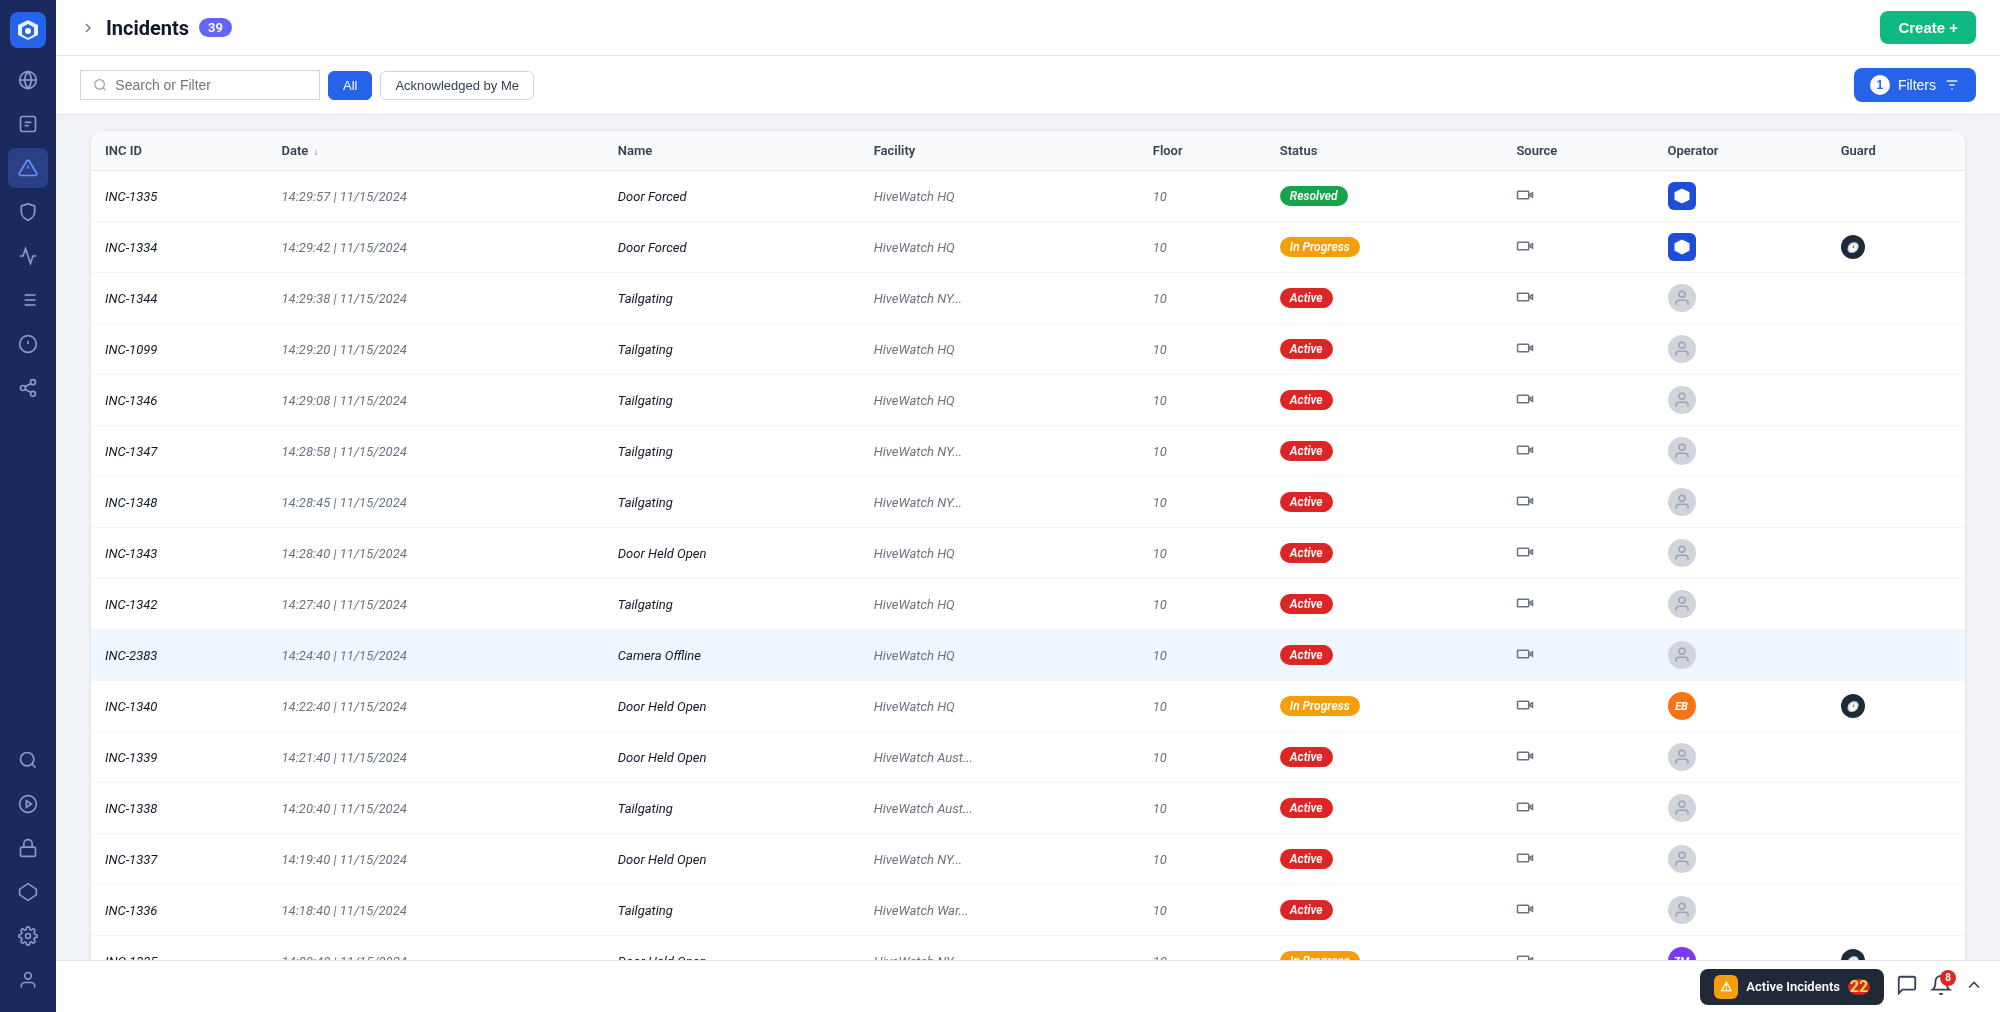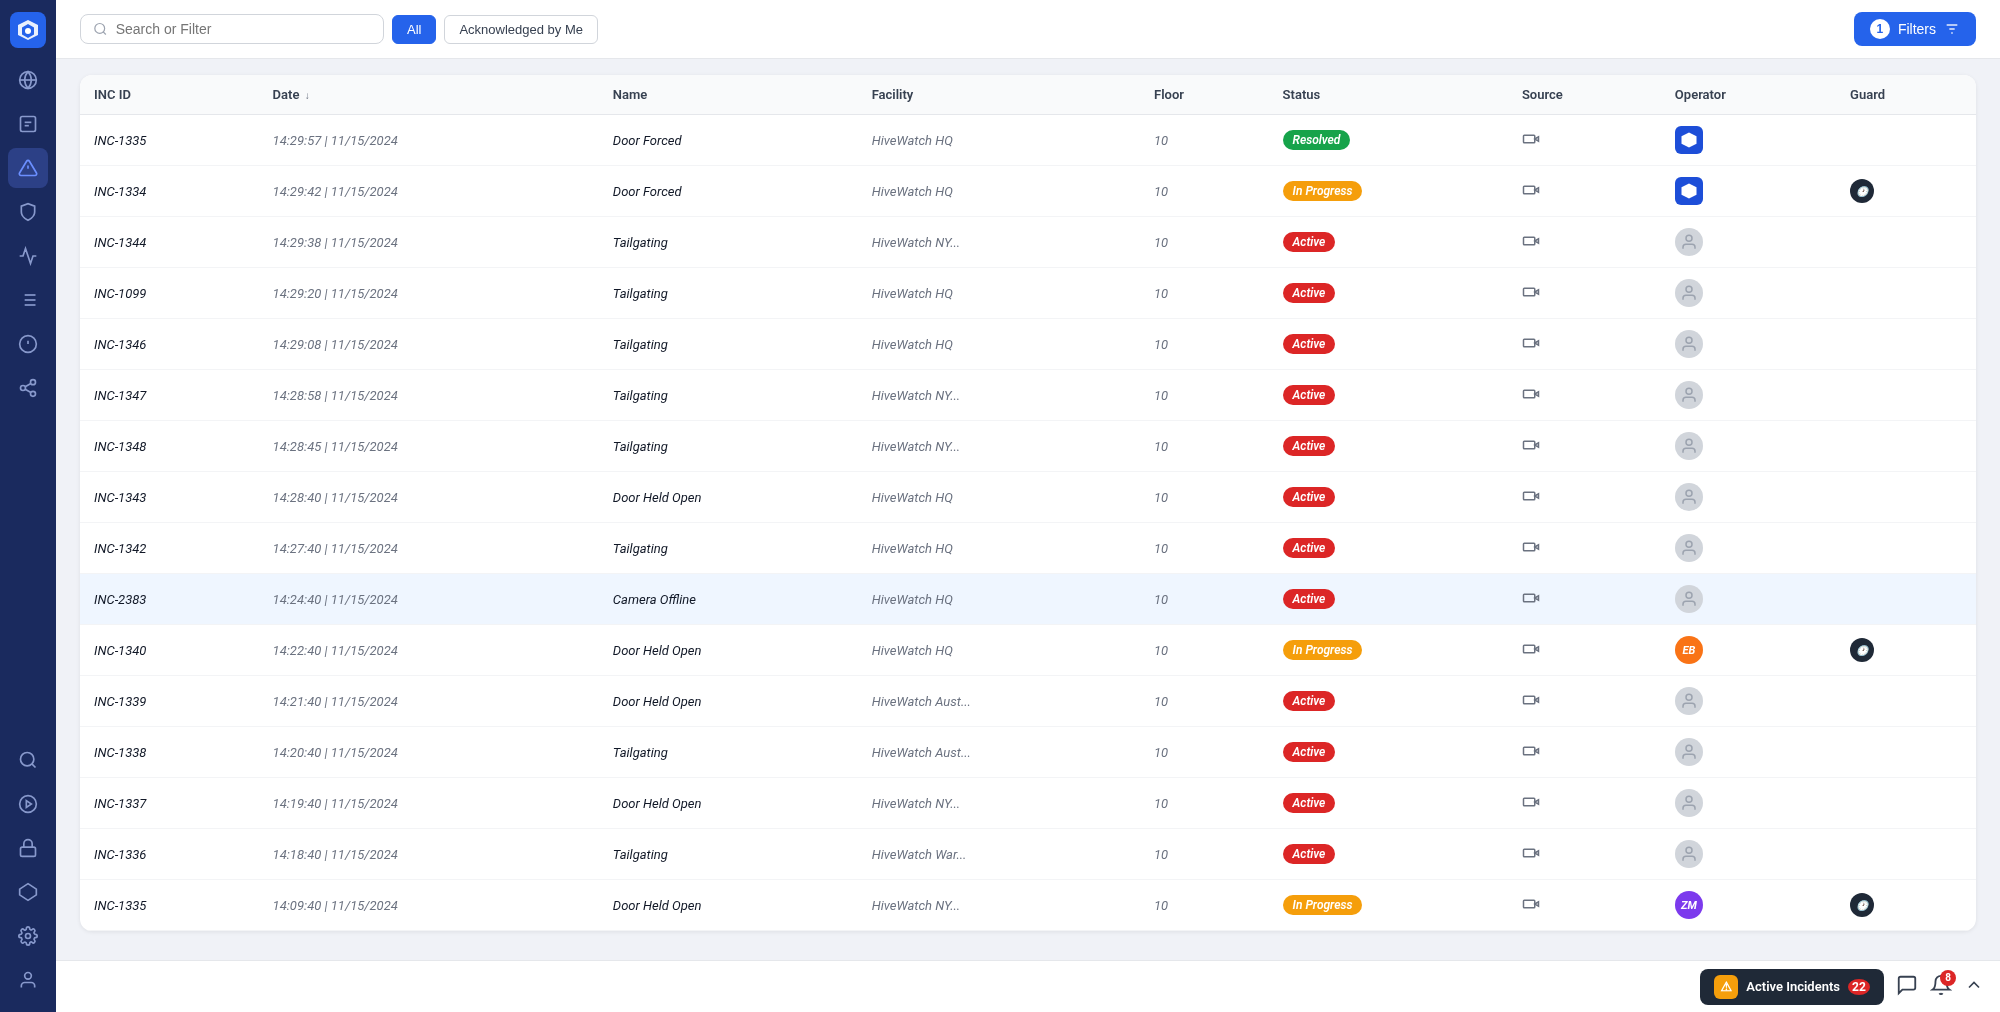--- a/index.html
+++ b/index.html
@@ -101,24 +101,24 @@
     .filterbar-left {
       display: flex;
       align-items: center;
       gap: 8px;
     }
     .search-box {
       display: flex;
       align-items: center;
       gap: 8px;
       border: 1px solid #d1d5db;
-      border-radius: 8px;
+      border-radius: 0;
       padding: 6px 12px;
       background: #fff;
-      width: 304px;
+      width: 240px;
     }
     .search-box input {
       border: none;
       outline: none;
       font-size: 14px;
       color: #6b7280;
       width: 100%;
       background: transparent;
     }
     .filter-tab {
@@ -156,21 +156,21 @@
       font-size: 12px;
       border-radius: 50%;
       width: 20px; height: 20px;
       display: flex; align-items: center; justify-content: center;
     }
 
     
     .table-container {
       flex: 1;
       overflow-y: auto;
-      padding: 16px 24px;
+      padding: 16px 35px;
     }
     .table-wrapper {
       background: #fff;
       border-radius: 12px;
       overflow: hidden;
       box-shadow: 0 1px 4px rgba(0,0,0,0.08);
     }
     table {
       width: 100%;
       border-collapse: collapse;
@@ -259,25 +259,25 @@
     }
     .active-incidents-pill .warning-icon {
       background: #f59e0b;
       border-radius: 6px;
       width: 24px; height: 24px;
       display: flex; align-items: center; justify-content: center;
       font-size: 13px;
     }
     .active-incidents-count {
       background: #dc2626;
-      color: #ffffff;
+      color: #fde047;
       border-radius: 50%;
       width: 22px; height: 16px;
       display: flex; align-items: center; justify-content: center;
-      font-size: 12px;
+      font-size: 16px;
       font-weight: 700;
     }
     .bottom-icons {
       display: flex;
       align-items: center;
       gap: 12px;
       color: #374151;
     }
     .bottom-icon-btn {
       position: relative;
@@ -417,20 +417,30 @@
   <div class="sidebar-item">
     <svg viewBox="0 0 24 24" fill="none" stroke="currentColor" stroke-width="2">
       <path d="M20 21v-2a4 4 0 0 0-4-4H8a4 4 0 0 0-4 4v2"></path>
       <circle cx="12" cy="7" r="4"></circle>
     </svg>
   </div>
 </div>
 
 <div class="main">
 
+  <div class="topbar">
+    <div class="topbar-left">
+      <svg width="16" height="16" viewBox="0 0 24 24" fill="none" stroke="#6b7280" stroke-width="2">
+        <polyline points="9 18 15 12 9 6"></polyline>
+      </svg>
+      <span class="topbar-title">Incidents</span>
+      <span class="badge-count">39</span>
+    </div>
+    <button class="create-btn">Create +</button>
+  </div>
 
   <div class="filterbar">
     <div class="filterbar-left">
       <div class="search-box">
         <svg width="16" height="16" viewBox="0 0 24 24" fill="none" stroke="#9ca3af" stroke-width="2">
           <circle cx="11" cy="11" r="8"></circle>
             <line x1="21" y1="21" x2="16.65" y2="16.65"></line>
         </svg>
         <input type="text" placeholder="Search or Filter" style="">
       </div>

